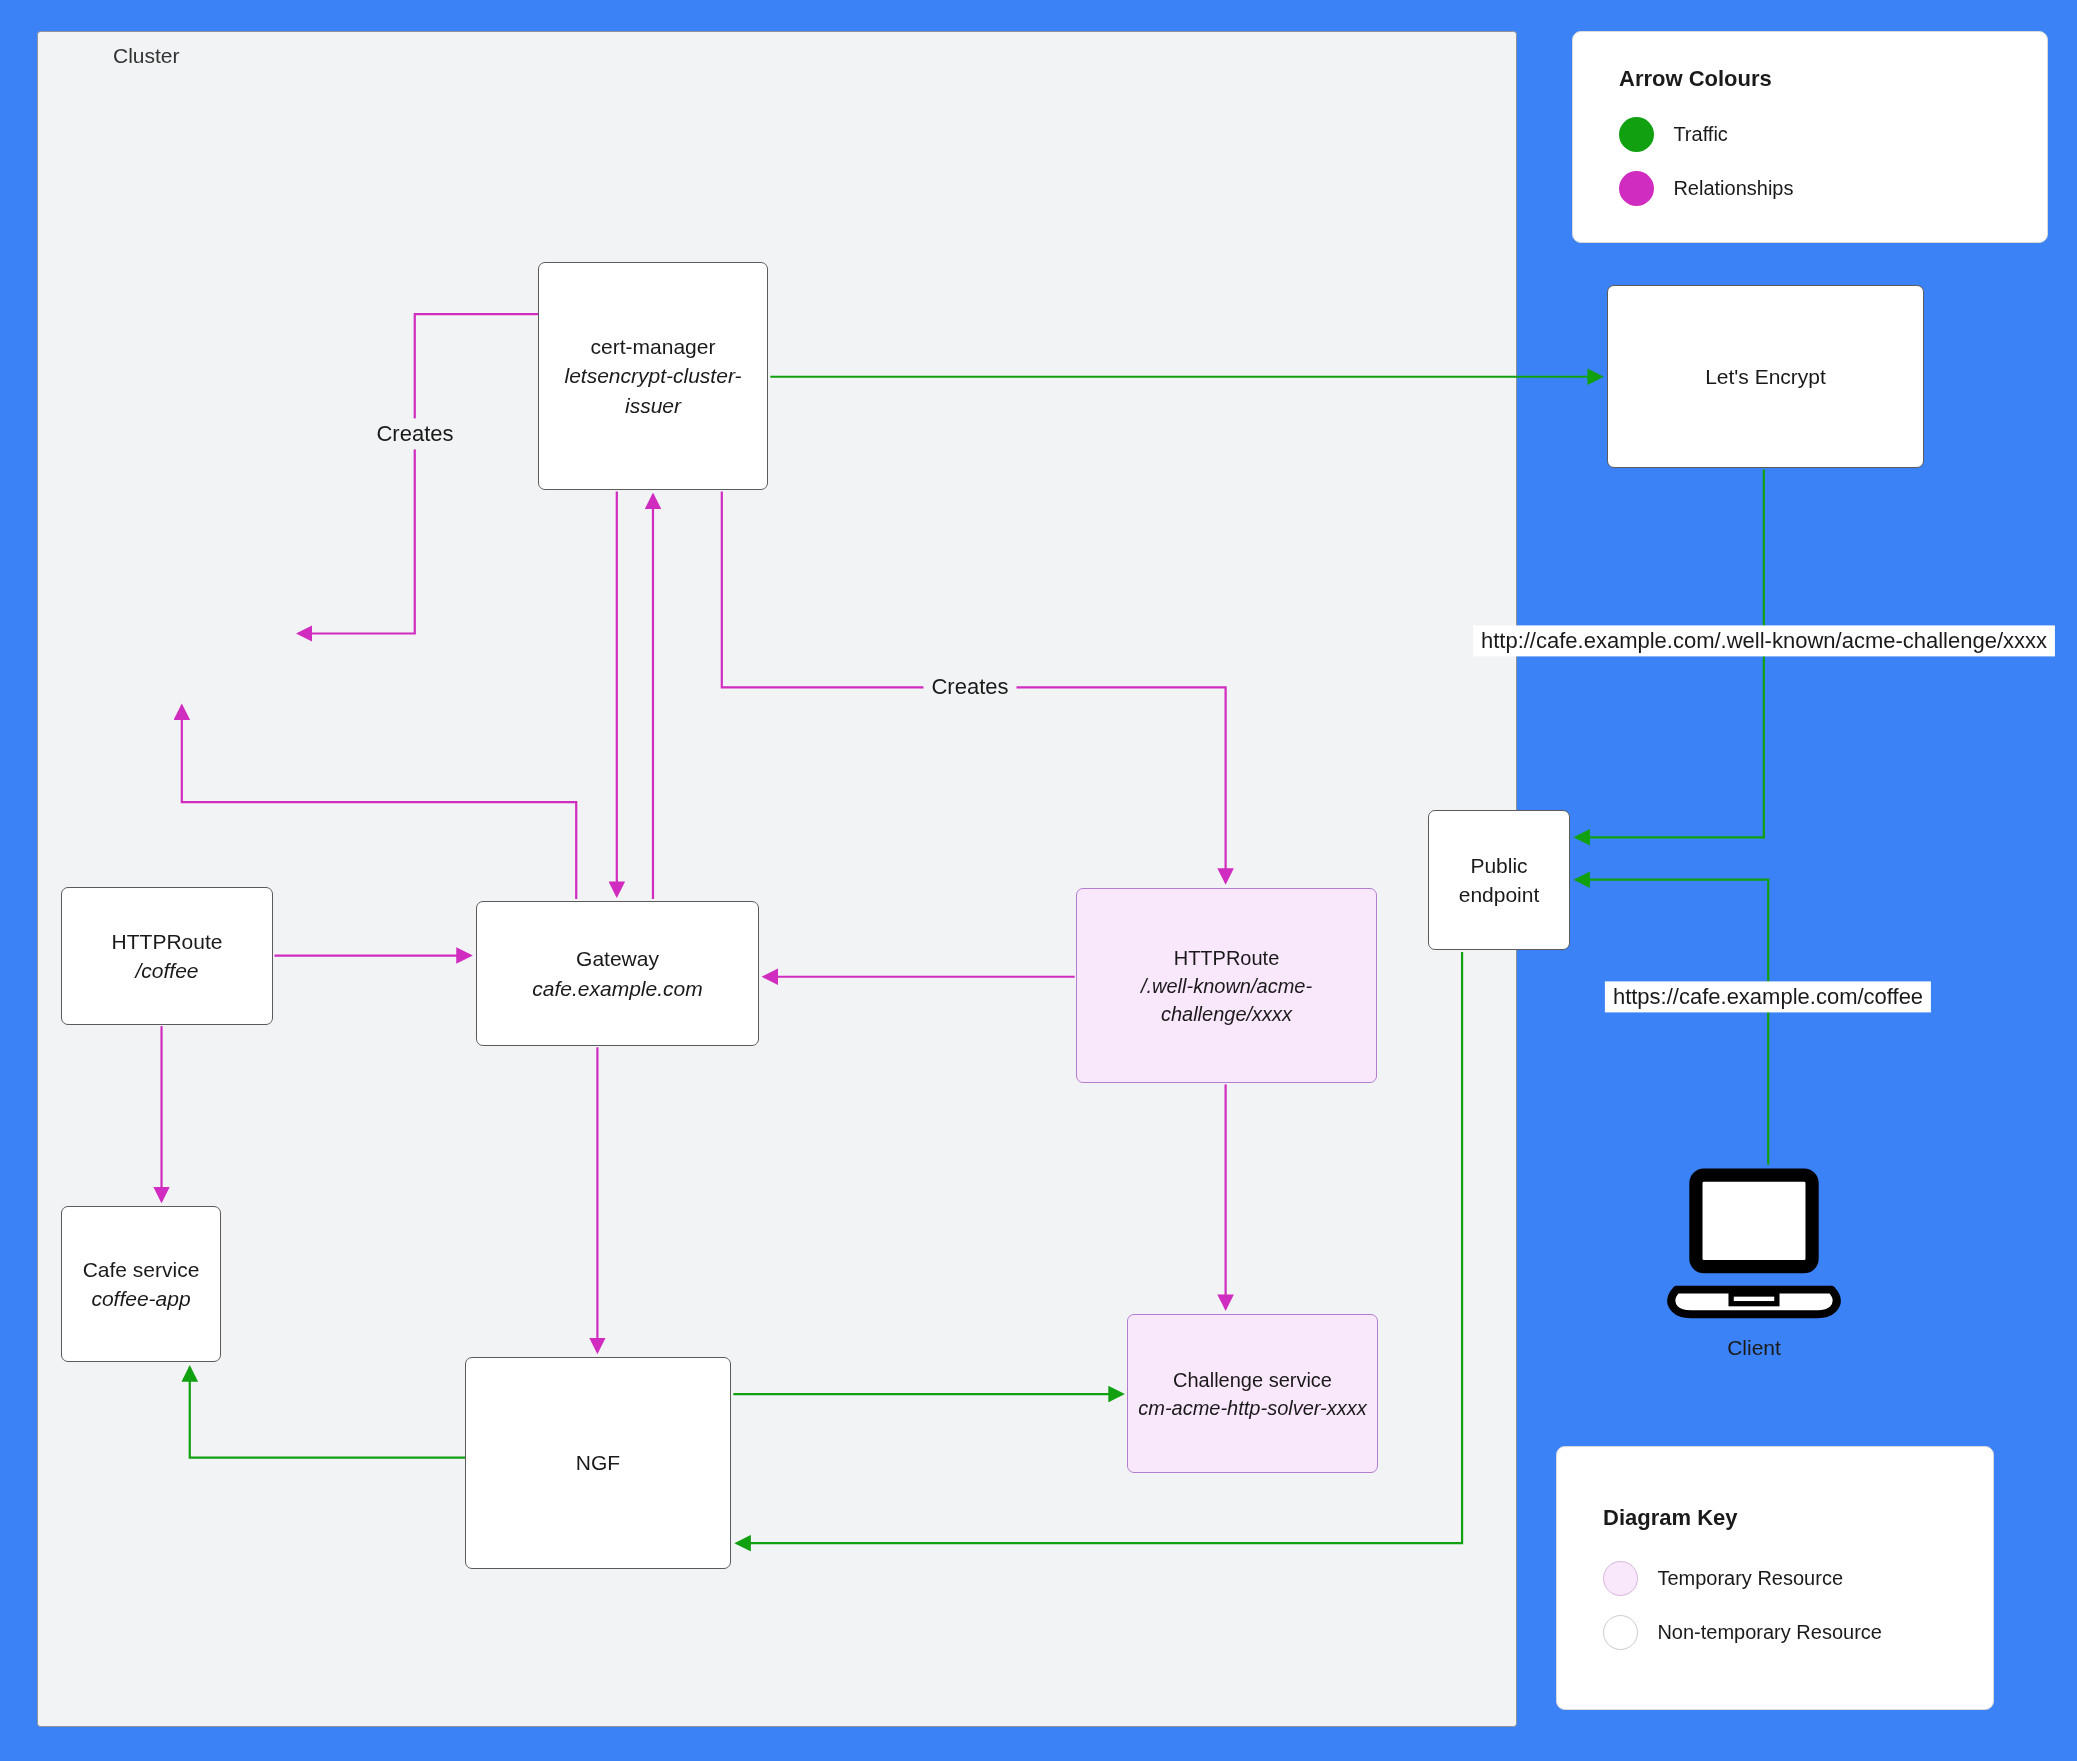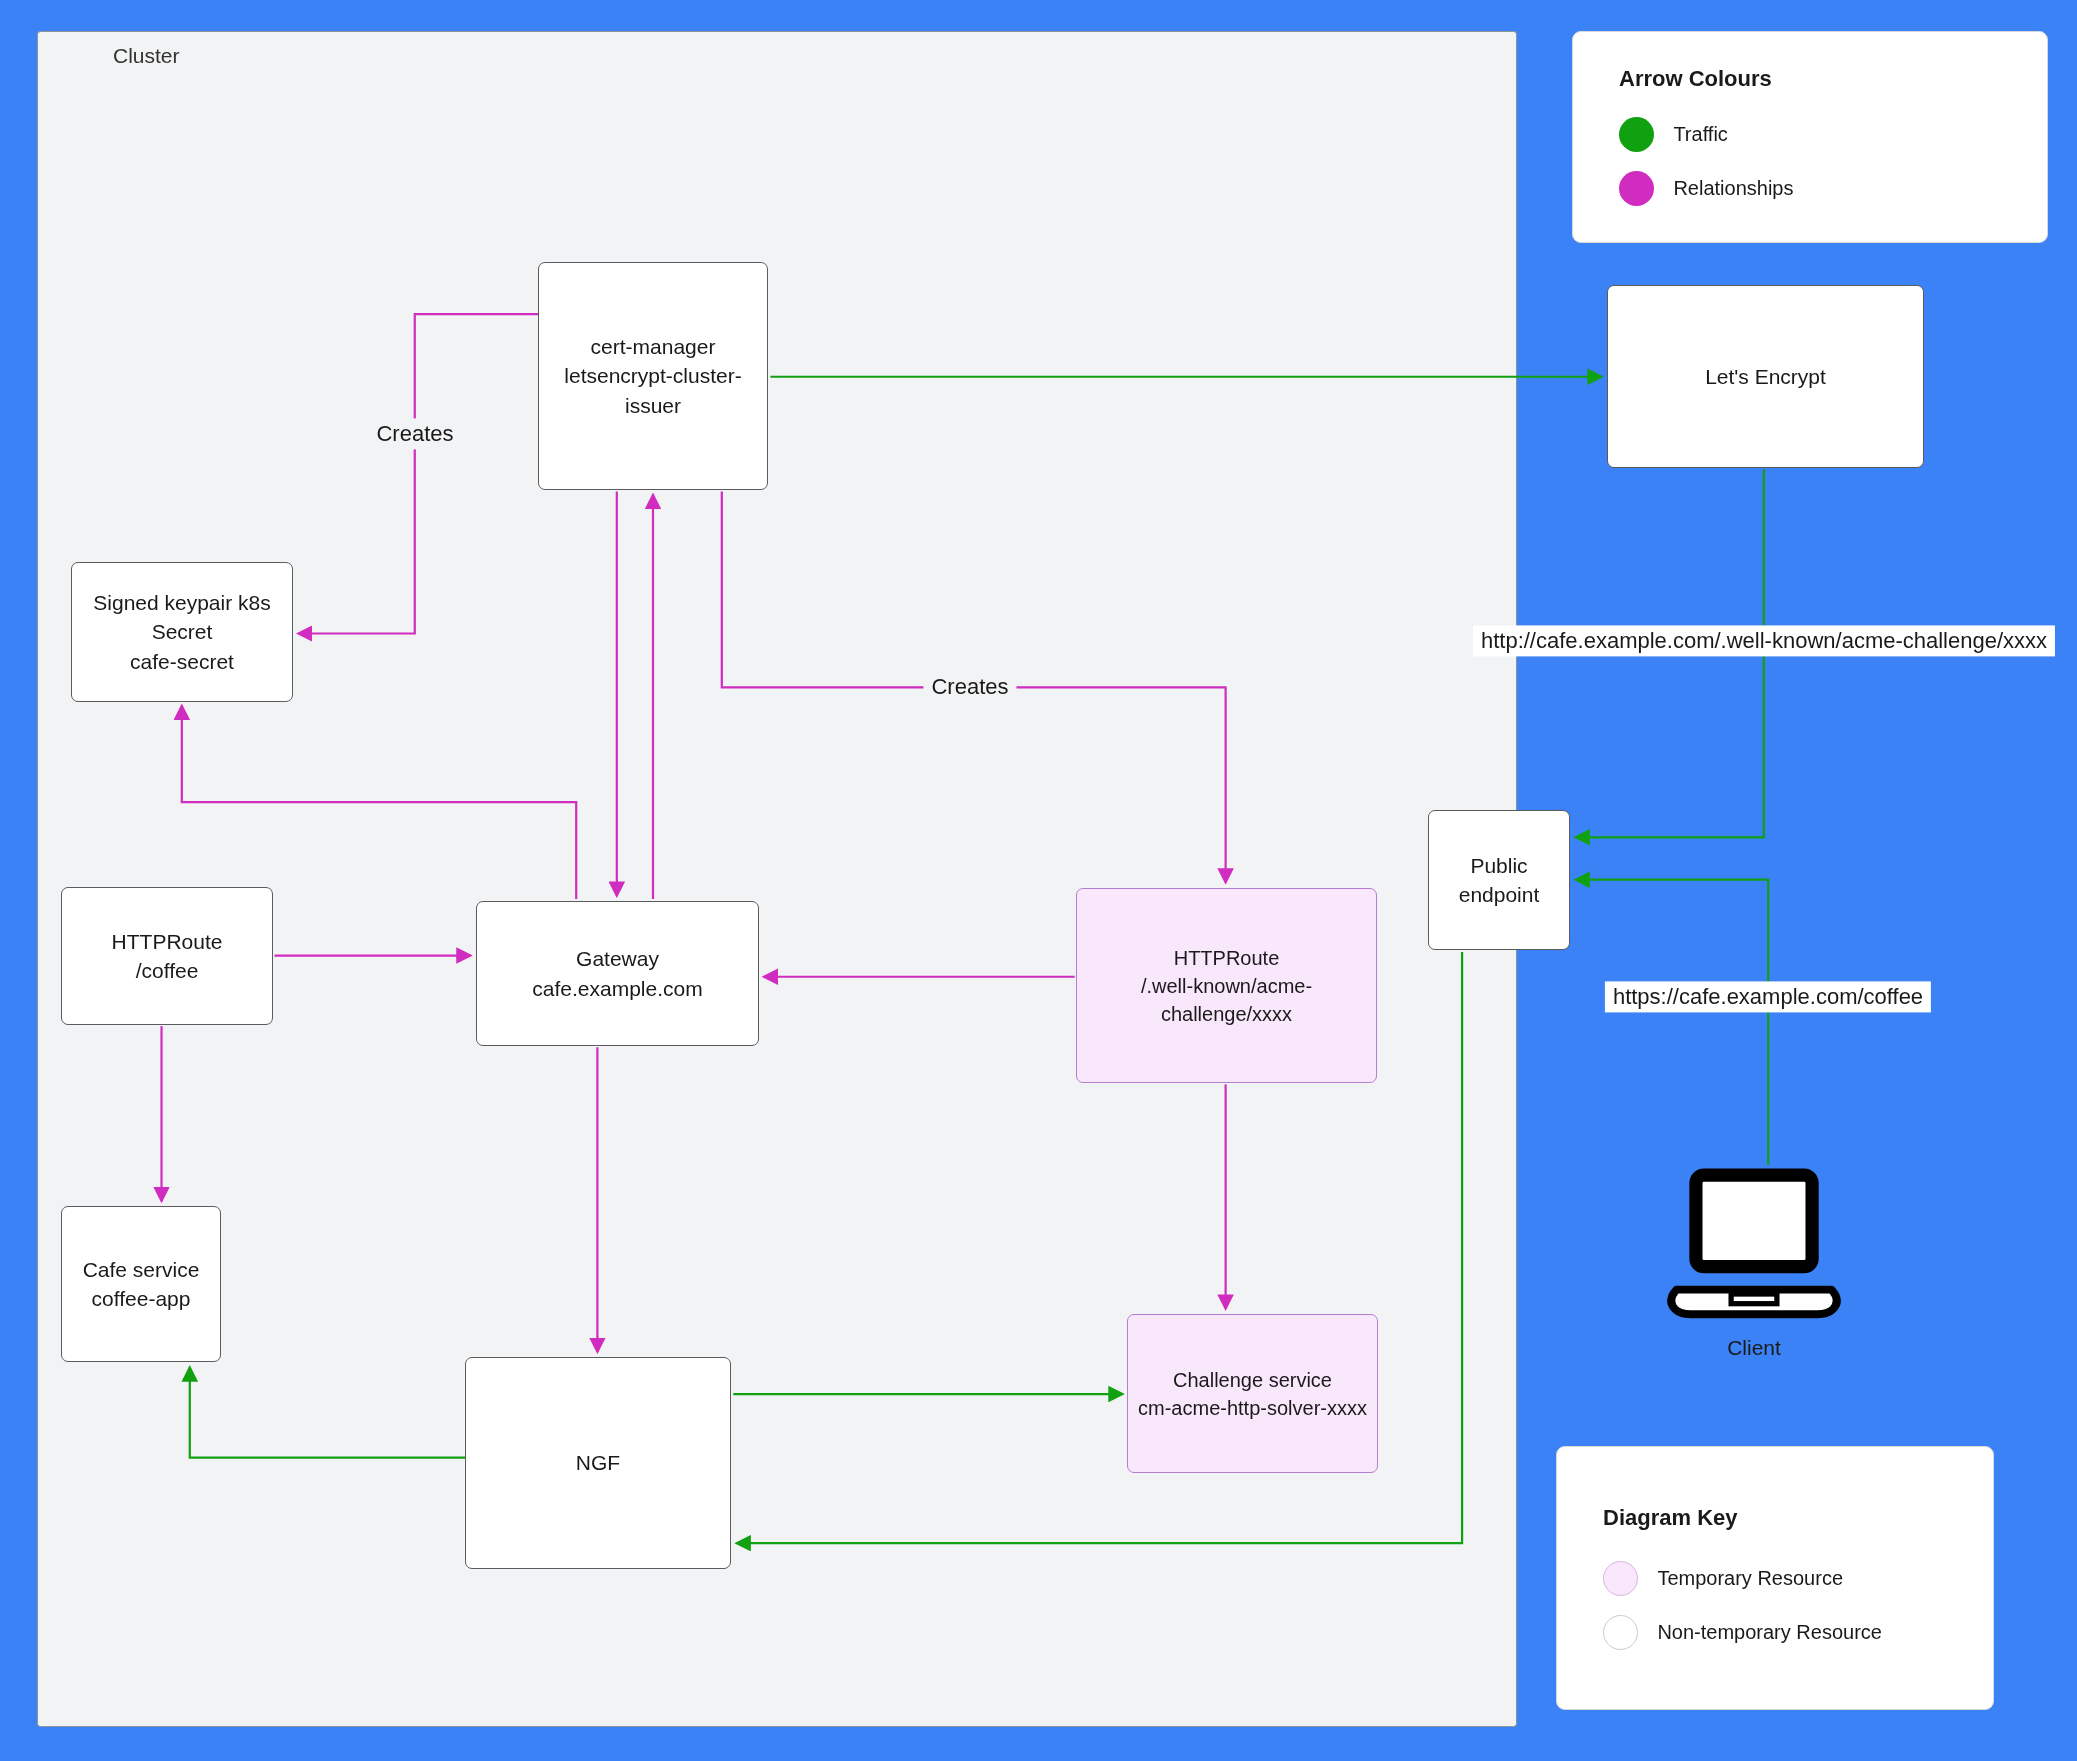--- a/index.html
+++ b/index.html
@@ -33,21 +33,21 @@
     background:#ffffff;
     border:1.8px solid #5b5b5b;
     border-radius:7px;
     display:flex;flex-direction:column;align-items:center;justify-content:center;
     text-align:center;
     font-size:21px;line-height:1.4;
     padding:5.3px 8.8px;
     z-index:2;
   }
   .node.pink{background:#f9e7fb;border-color:#b47ed0;}
-  .node .sub{}
+  .node .sub{font-style:italic;}
   .edge-label{
     position:absolute;
     transform:translate(-50%,-50%);
     font-size:22px;font-weight:normal;
     padding:2.6px 8px;
     white-space:nowrap;
     z-index:3;
   }
   .edge-label.in-cluster{background:#f2f3f4;}
   .edge-label.on-white{background:#ffffff;}
@@ -114,24 +114,20 @@
     <polyline points="1657,1079 1657,1749 835,1749" fill="none" stroke="#10a010" stroke-width="2.5" marker-end="url(#arrow-green)"></polyline>
     <polyline points="831,1580 1272,1580" fill="none" stroke="#10a010" stroke-width="2.5" marker-end="url(#arrow-green)"></polyline>
     <polyline points="527,1652 215,1652 215,1550" fill="none" stroke="#10a010" stroke-width="2.5" marker-end="url(#arrow-green)"></polyline>
   </svg>
 
   <div class="node" style="left:538px;top:262px;width:230px;height:228px;">
     <span>cert-manager</span>
     <span class="sub">letsencrypt-cluster-issuer</span>
   </div>
 
-  <div class="node" style="left:71px;top:562px;width:222px;height:140px;">
-    <span>Signed keypair k8s Secret</span>
-    <span class="sub">cafe-secret</span>
-  </div>
 
   <div class="node" style="left:61px;top:887px;width:212px;height:138px;">
     <span>HTTPRoute</span>
     <span class="sub">/coffee</span>
   </div>
 
   <div class="node" style="left:476px;top:901px;width:283px;height:145px;">
     <span>Gateway</span>
     <span class="sub">cafe.example.com</span>
   </div>

